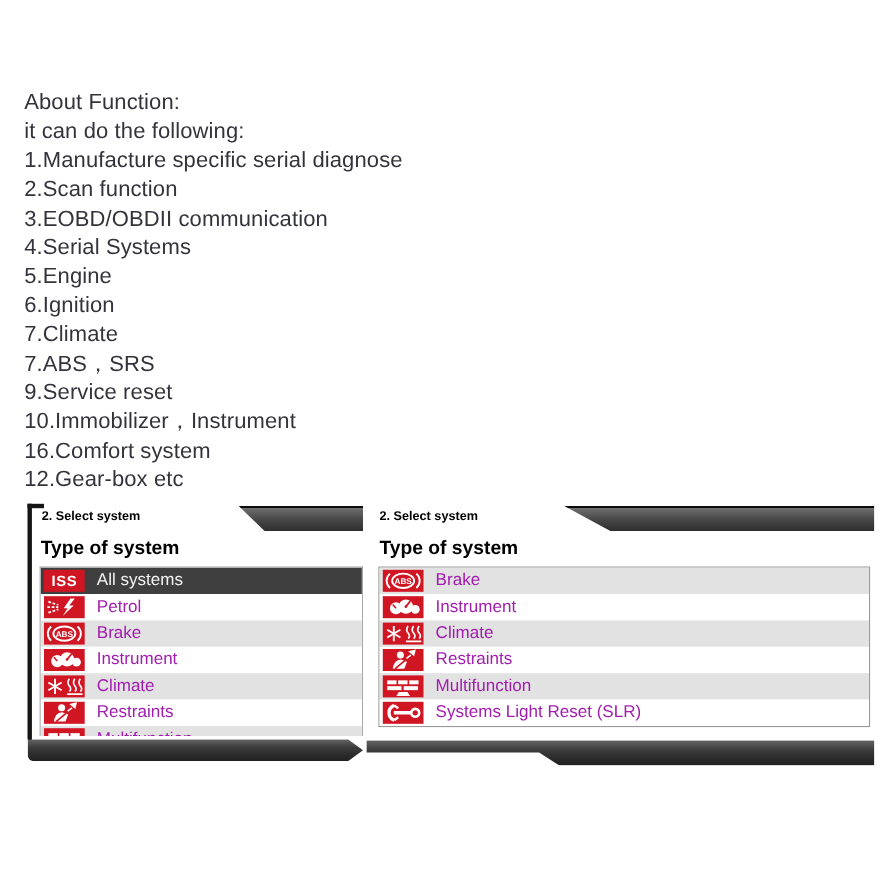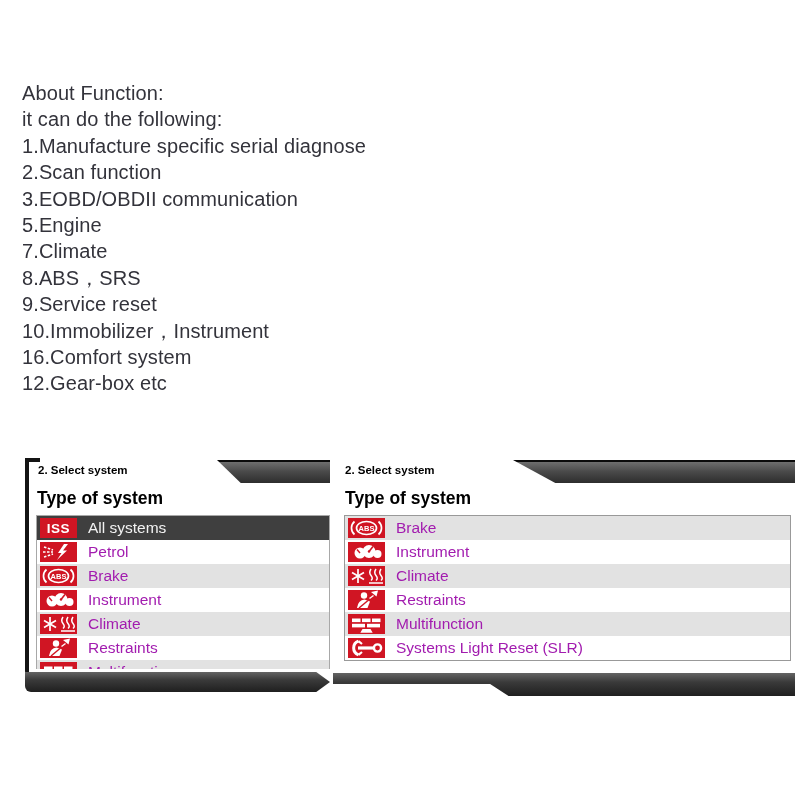--- a/index.html
+++ b/index.html
@@ -69,23 +69,25 @@
 
 <div class="page">
 
   <section class="about">
     <div class="about-line">About Function:</div>
     <div class="about-line">it can do the following:</div>
     <div id="about-items">
         <div class="about-line">1.Manufacture specific serial diagnose</div>
         <div class="about-line">2.Scan function</div>
         <div class="about-line">3.EOBD/OBDII communication</div>
+        <div class="about-line">4.Serial Systems</div>
         <div class="about-line">5.Engine</div>
+        <div class="about-line">6.Ignition</div>
         <div class="about-line">7.Climate</div>
-        <div class="about-line">8.ABS，SRS</div>
+        <div class="about-line">7.ABS，SRS</div>
         <div class="about-line">9.Service reset</div>
         <div class="about-line">10.Immobilizer，Instrument</div>
         <div class="about-line">16.Comfort system</div>
         <div class="about-line">12.Gear-box etc</div>
       </div>
   </section>
 
   <section class="panels">
 
     <div class="panel panel-left">

